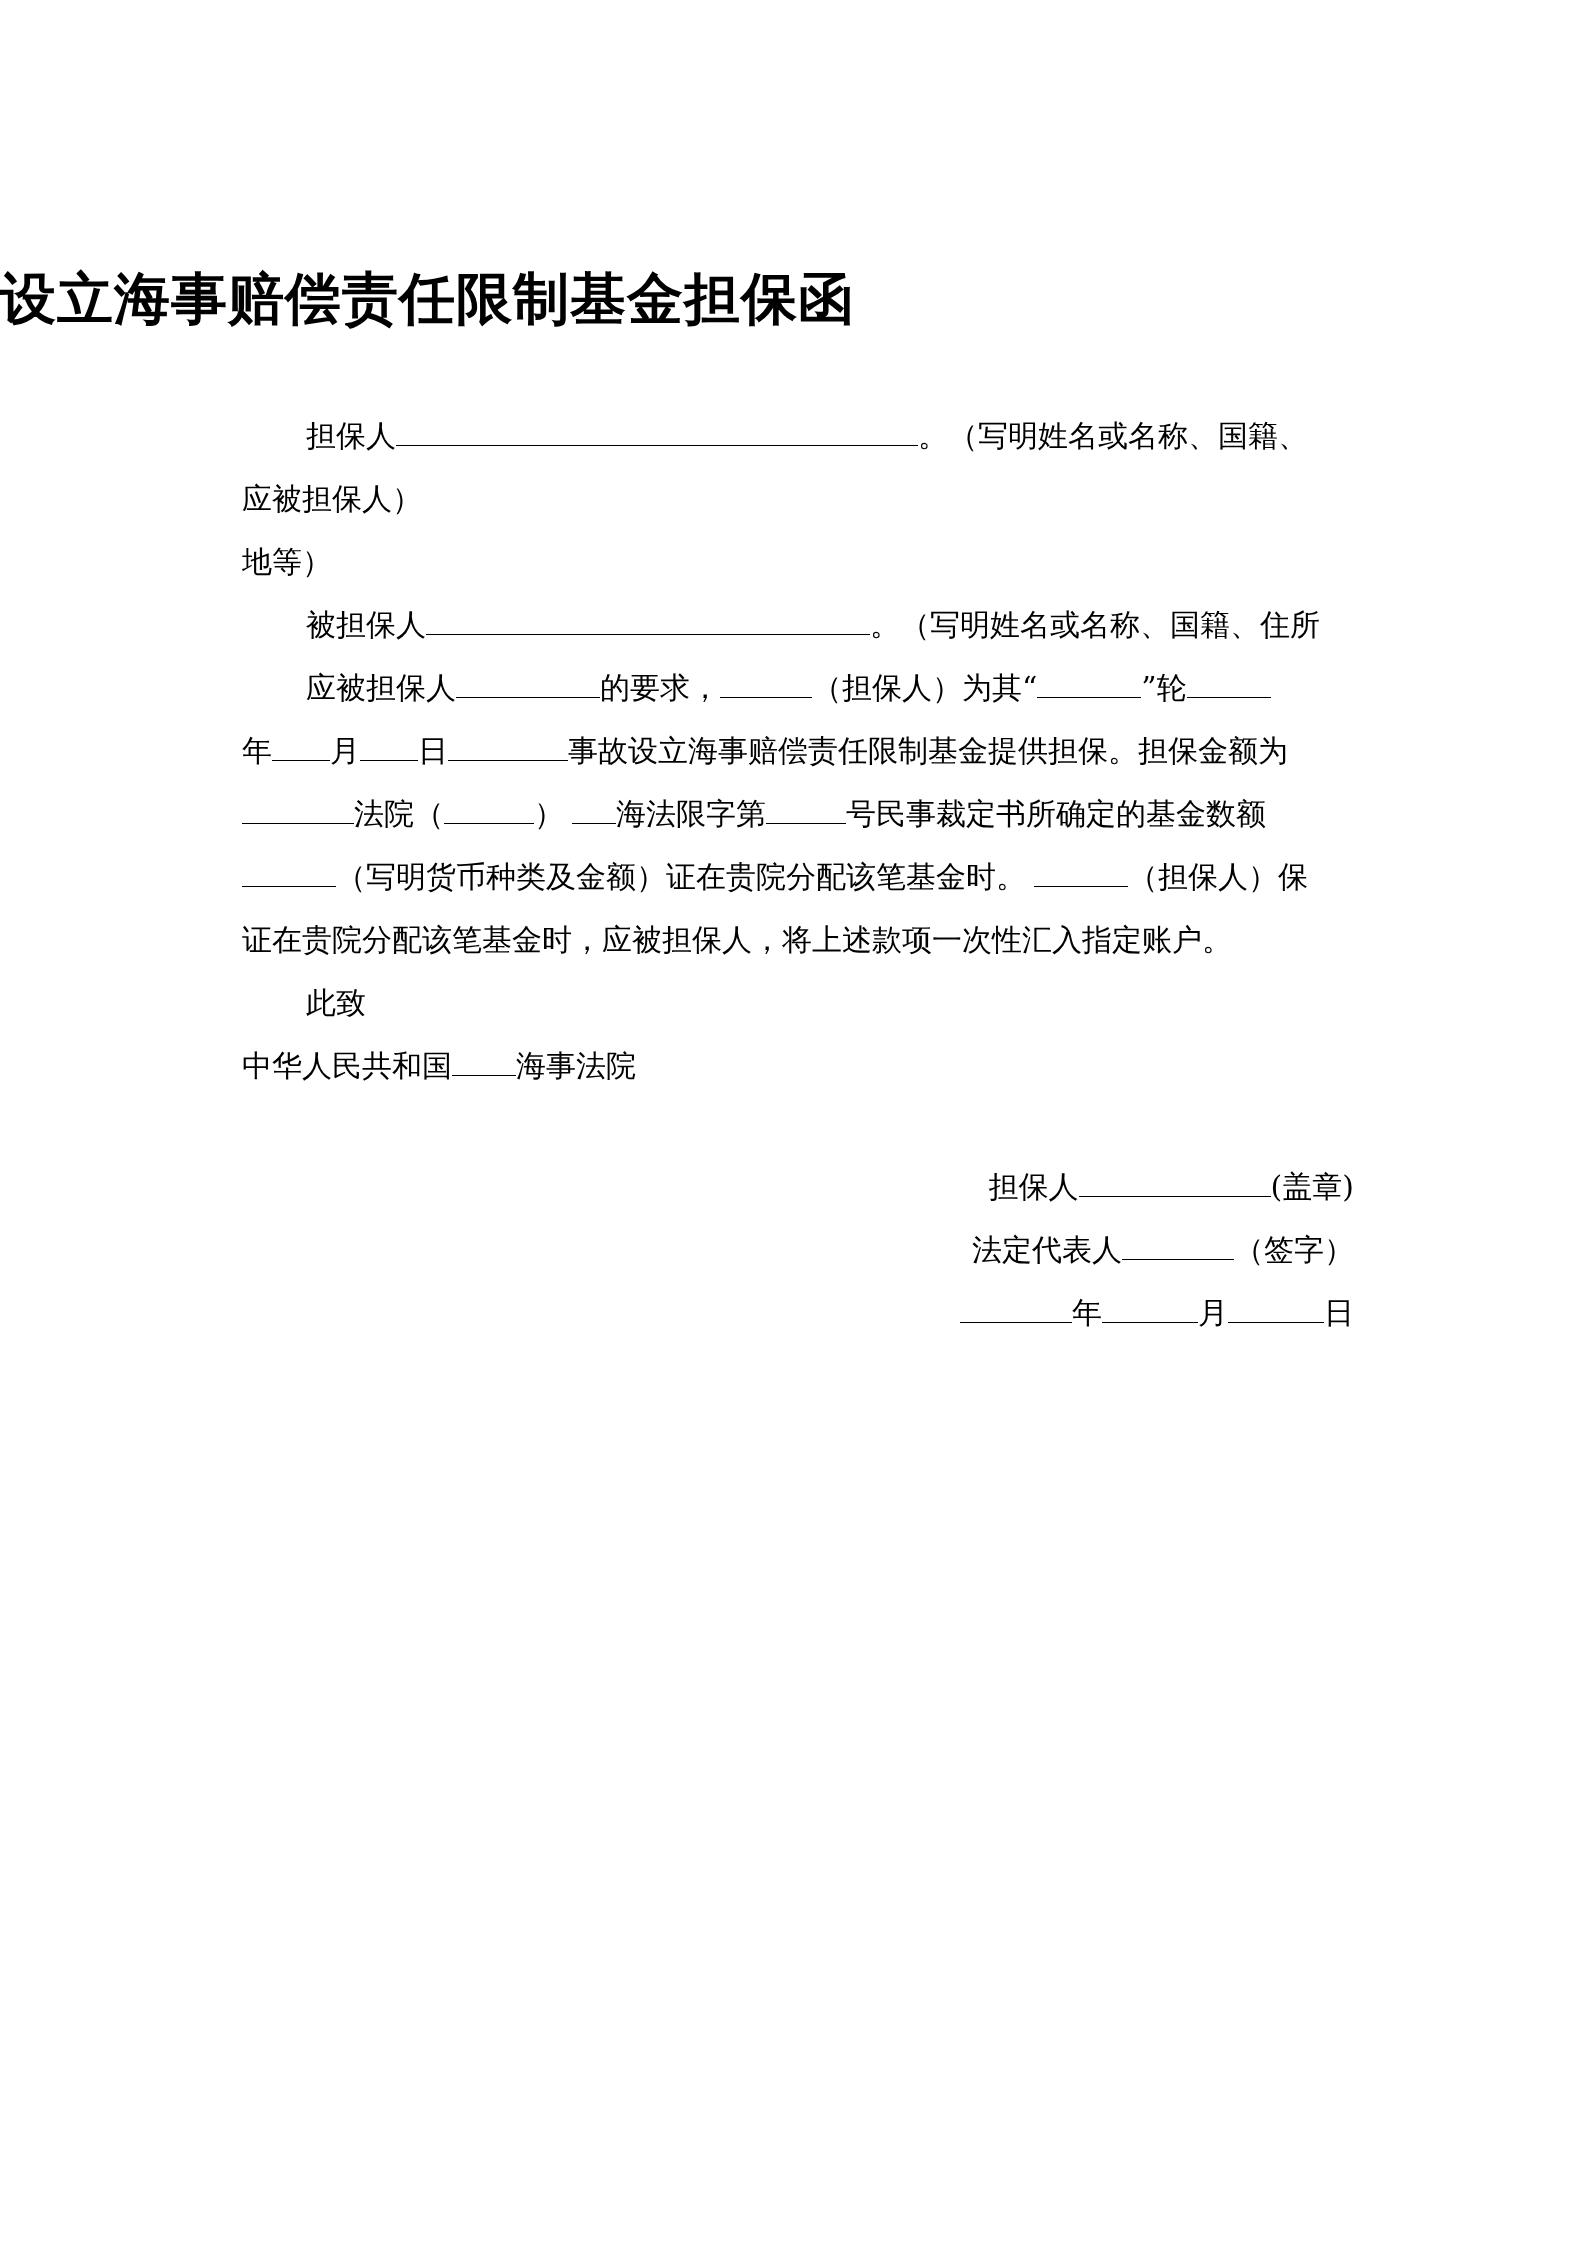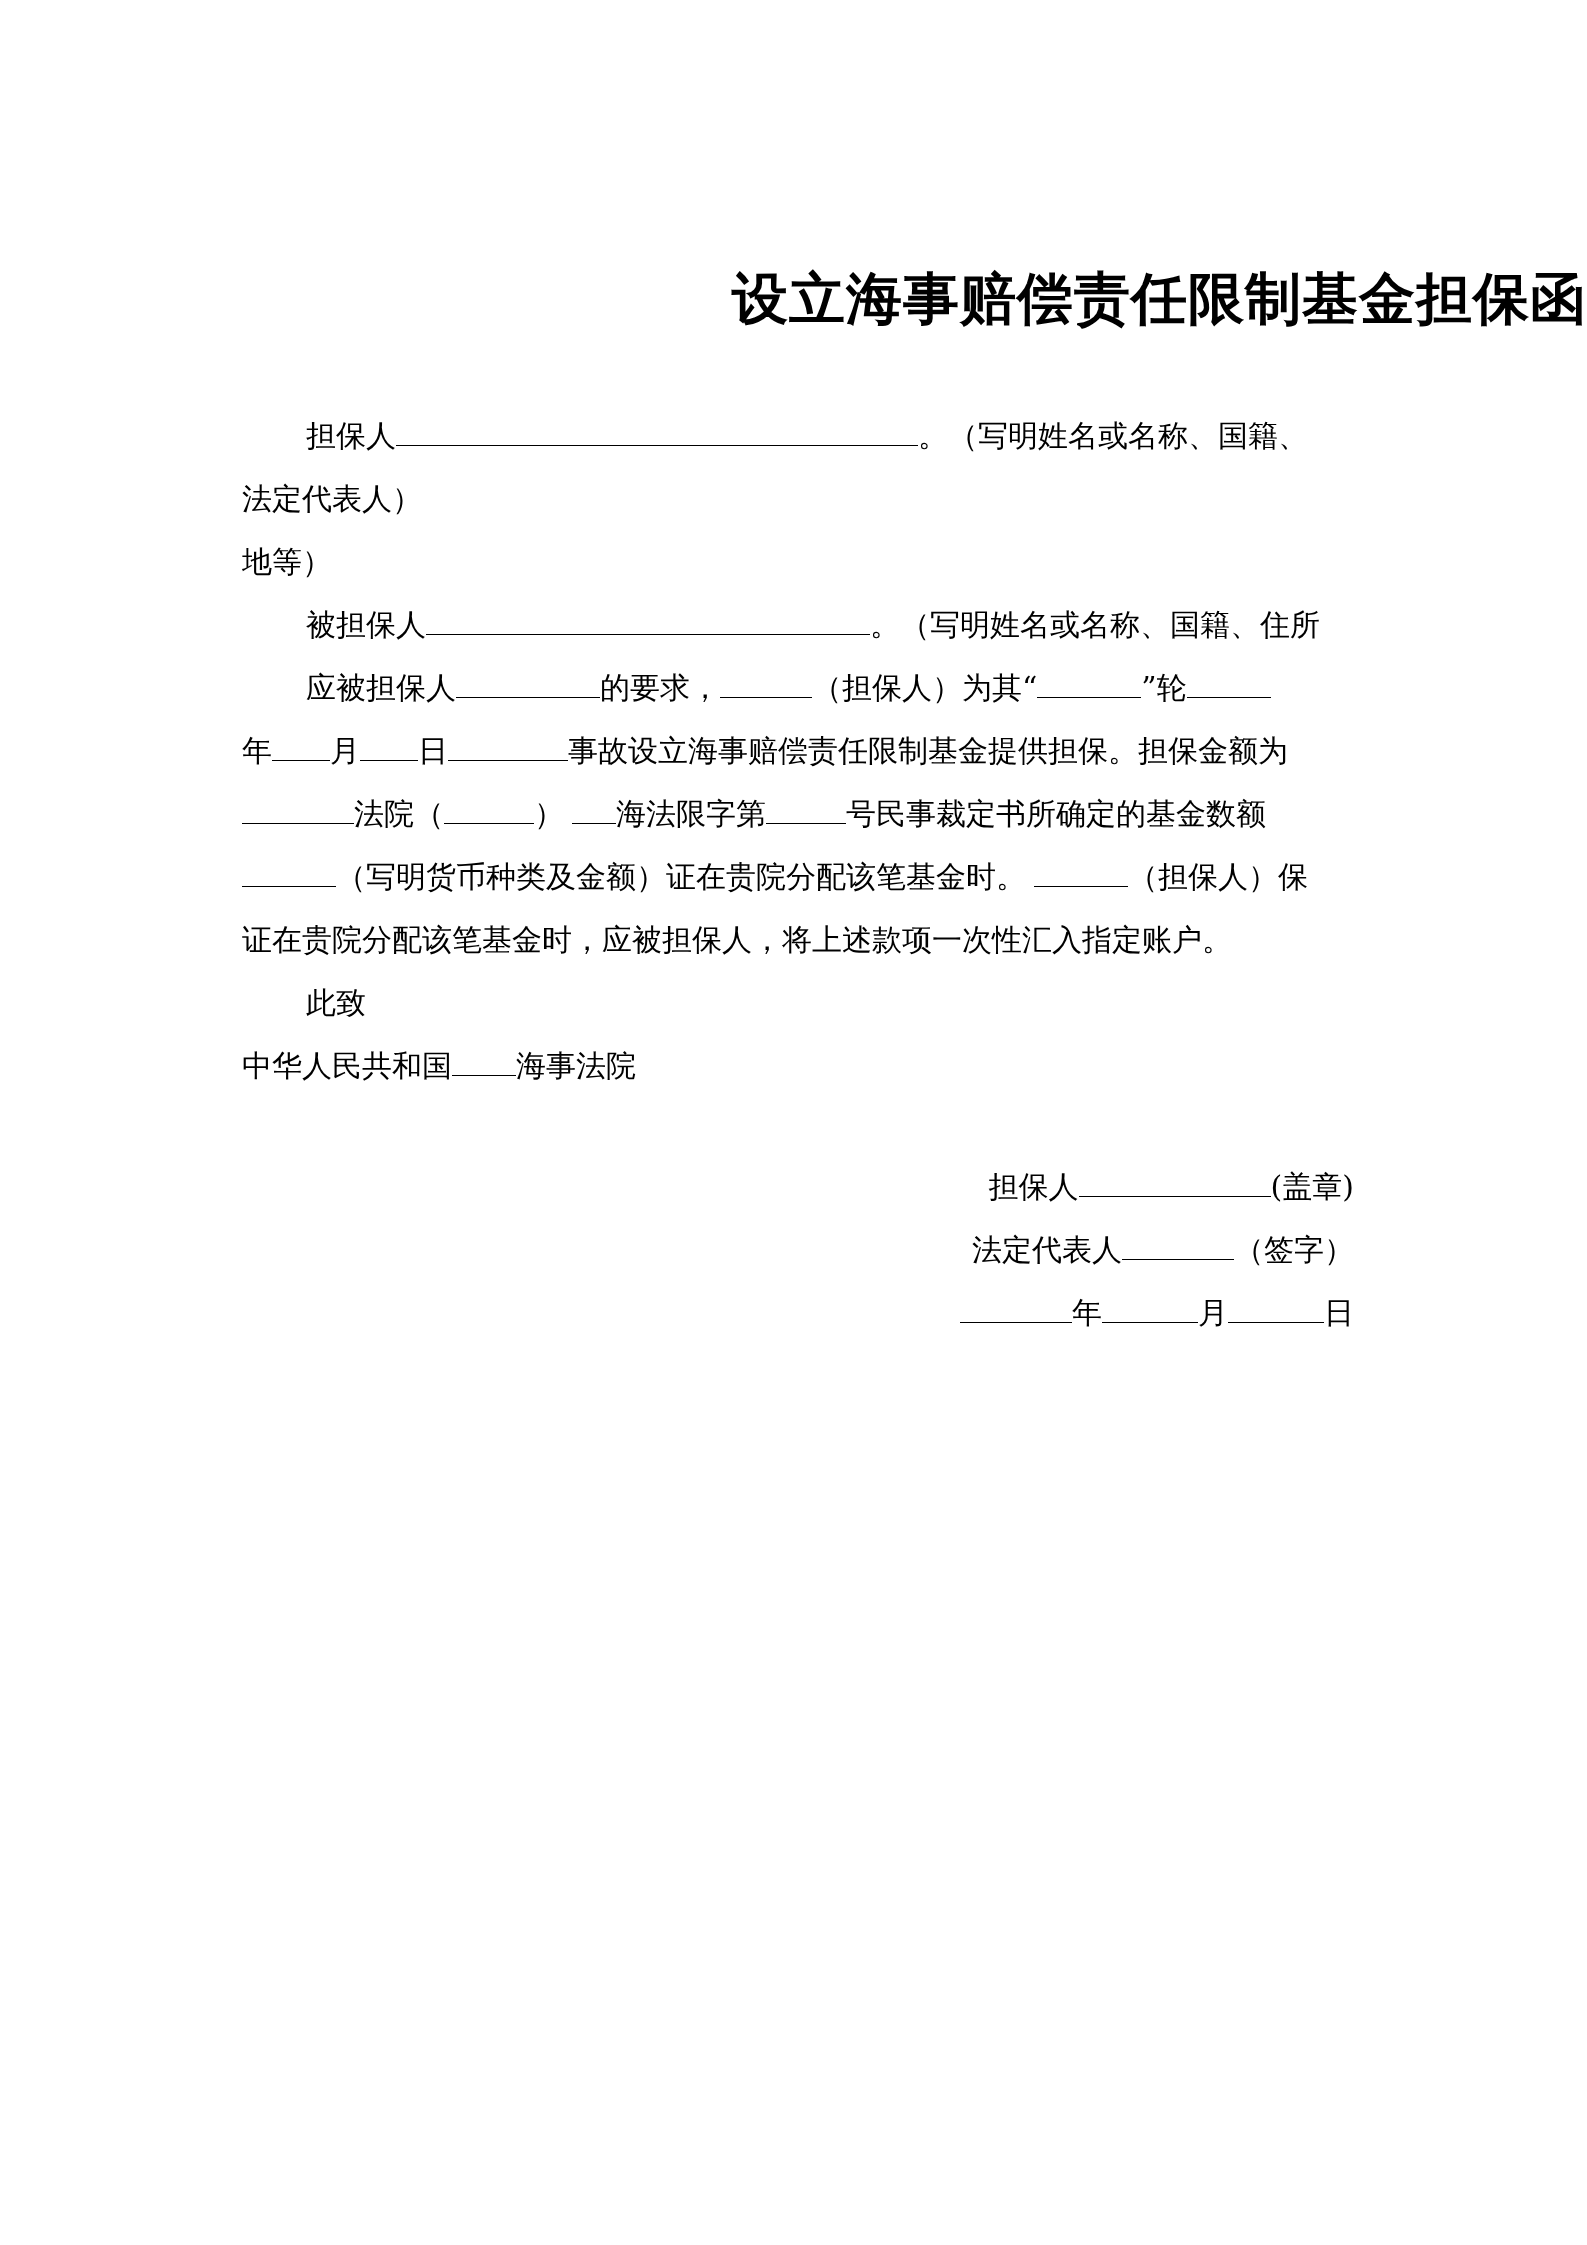--- a/index.html
+++ b/index.html
@@ -1,39 +1,39 @@
 <!DOCTYPE html>
 <html><head>
 <meta charset="utf-8">
 <style>
   html, body { margin: 0; padding: 0; background: #ffffff; }
   body { width: 1587px; height: 2245px; position: relative; overflow: hidden;
          font-family: "DejaVu Serif", "Liberation Serif", serif; color: #000; }
-  .title { position: absolute; left: 0; width: 1587px; top: 262px; text-align: right;
+  .title { position: absolute; left: 0; width: 1587px; top: 262px; text-align: left;
            font-size: 56px; font-weight: bold; letter-spacing: 1px; line-height: 72px; }
   .body { position: absolute; left: 242px; width: 1112px; top: 404px; font-size: 30px; }
   .line { height: 63px; line-height: 63px; white-space: nowrap; display: flex; align-items: baseline; }
   .line.indent { padding-left: 64px; }
   .blank { display: inline-block; border-bottom: 1.5px solid #000; height: 24px; vertical-align: baseline; }
   .sig { position: absolute; right: 233px; font-size: 30px; line-height: 63px; white-space: nowrap;
          display: flex; align-items: baseline; }
 </style>
 </head>
 <body>
 
 <div class="title">设立海事赔偿责任限制基金担保函</div>
 
 <div class="body">
   <div class="line indent">
     <span>担保人</span>
     <span class="blank" style="width:522px"></span>
     <span>。（写明姓名或名称、国籍、</span>
   </div>
   <div class="line">
-    <span>法定代表人）</span>
+    <span>应被担保人）</span>
   </div>
 
   <div class="line">
     <span>地等）</span>
   </div>
   <div class="line indent">
     <span>被担保人</span>
     <span class="blank" style="width:444px"></span>
     <span>。（写明姓名或名称、国籍、住所</span>
   </div>

